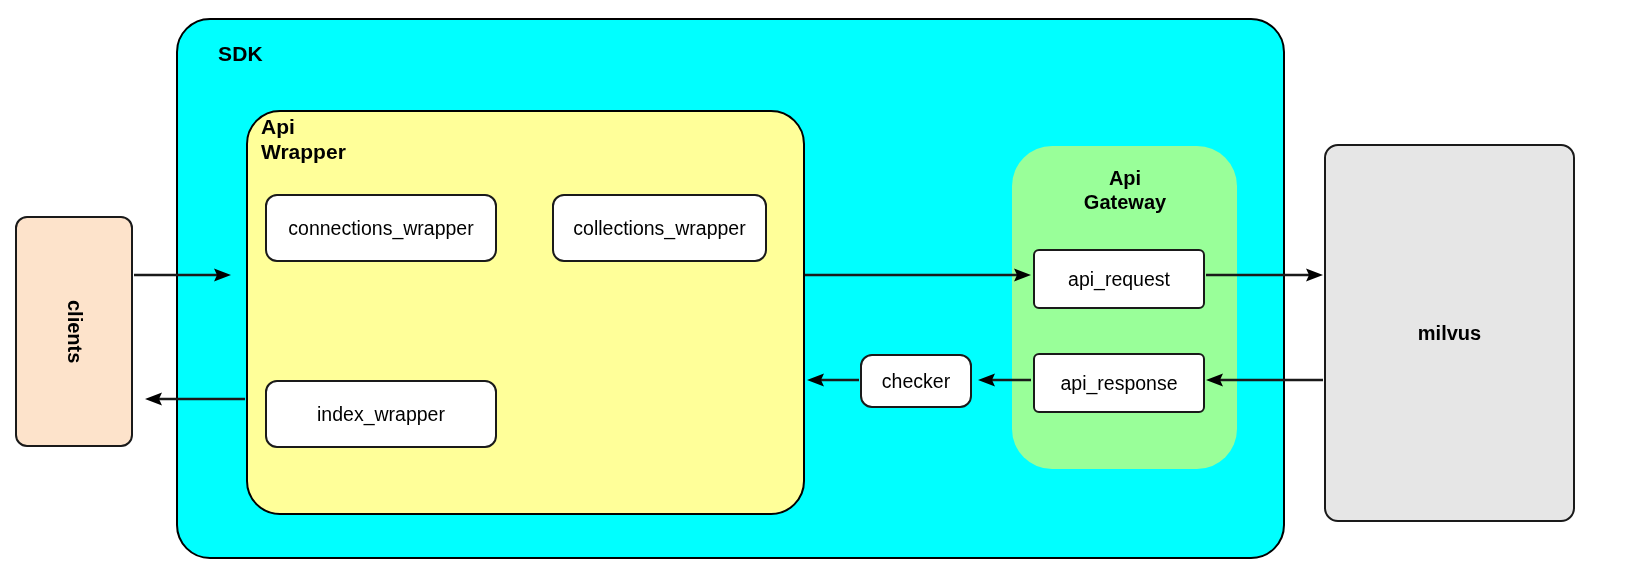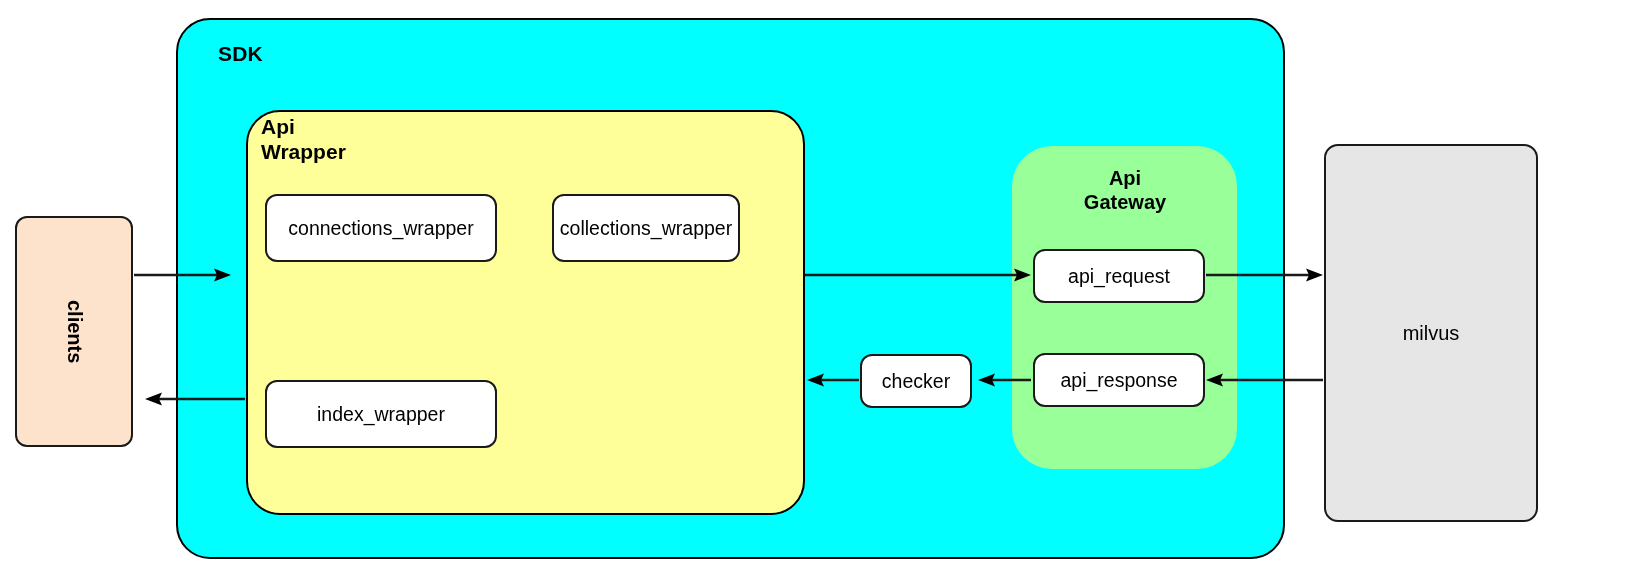--- a/index.html
+++ b/index.html
@@ -99,27 +99,27 @@
     border: 2.3px solid #1a1a1a;
     align-items: center;
     justify-content: center;
     font-size: 19.5px;
     font-weight: normal;
     white-space: nowrap;
   }
 
   
   .w-c1 { left: 265px; width: 232px; }
-  .w-c2 { left: 552px; width: 188px; }
+  .w-c2 { left: 552px; width: 215px; }
   .w-r1 { top: 194px; height: 68px; }
   .w-r2 { top: 290px; height: 68px; }
   .w-r3 { top: 380px; height: 68px; }
 
   
-  .g-leaf { left: 1033px; width: 172px; height: 54px; }
+  .g-leaf { left: 1033px; width: 172px; height: 60px; border-radius: 6px; }
   .g-r1 { top: 249px; }
   .g-r2 { top: 353px; }
 
   
   .checker-box {
     left: 860px;
     top: 354px;
     width: 112px;
     height: 54px;
     background: #ffffff;
@@ -147,29 +147,29 @@
     font-weight: bold;
     writing-mode: vertical-rl;
     text-orientation: mixed;
     white-space: nowrap;
   }
 
   
   .milvus-box {
     left: 1324px;
     top: 144px;
-    width: 214px;
+    width: 251px;
     height: 378px;
     background: #e6e6e6;
     border-radius: 14px;
     border: 2.3px solid #1a1a1a;
     align-items: center;
     justify-content: center;
     font-size: 20px;
-    font-weight: normal;
+    font-weight: bold;
   }
 
   
   #arrow-layer {
     position: absolute;
     left: 0;
     top: 0;
     width: 1634px;
     height: 574px;
     pointer-events: none;

